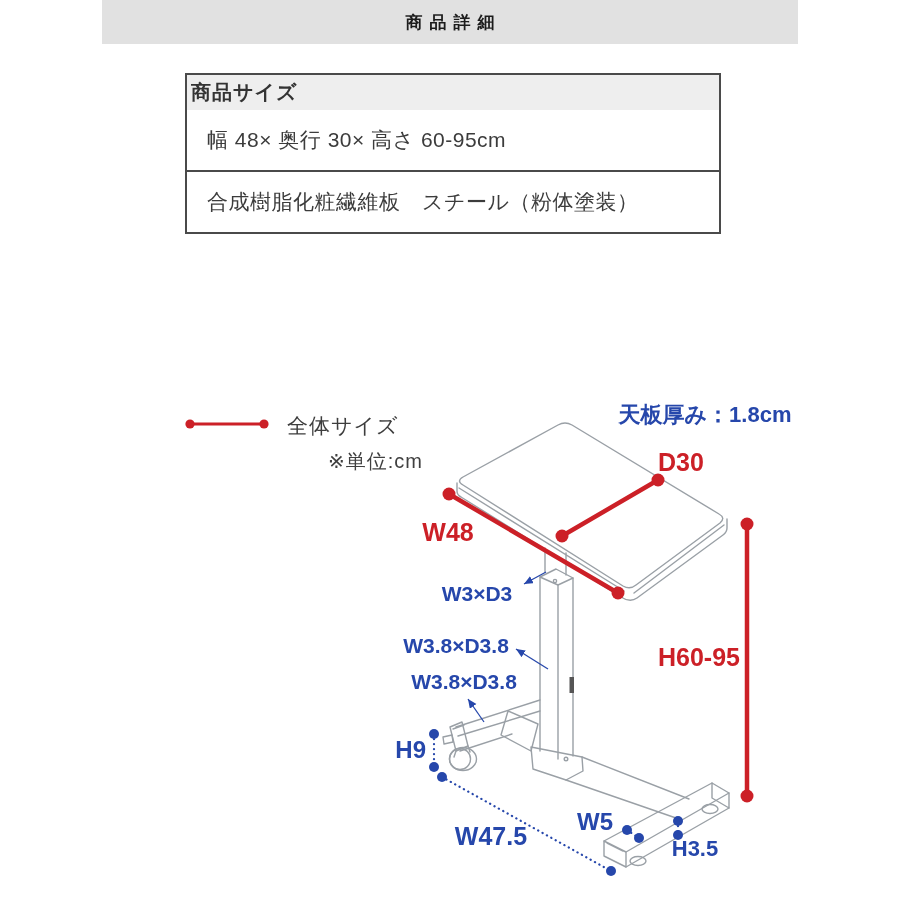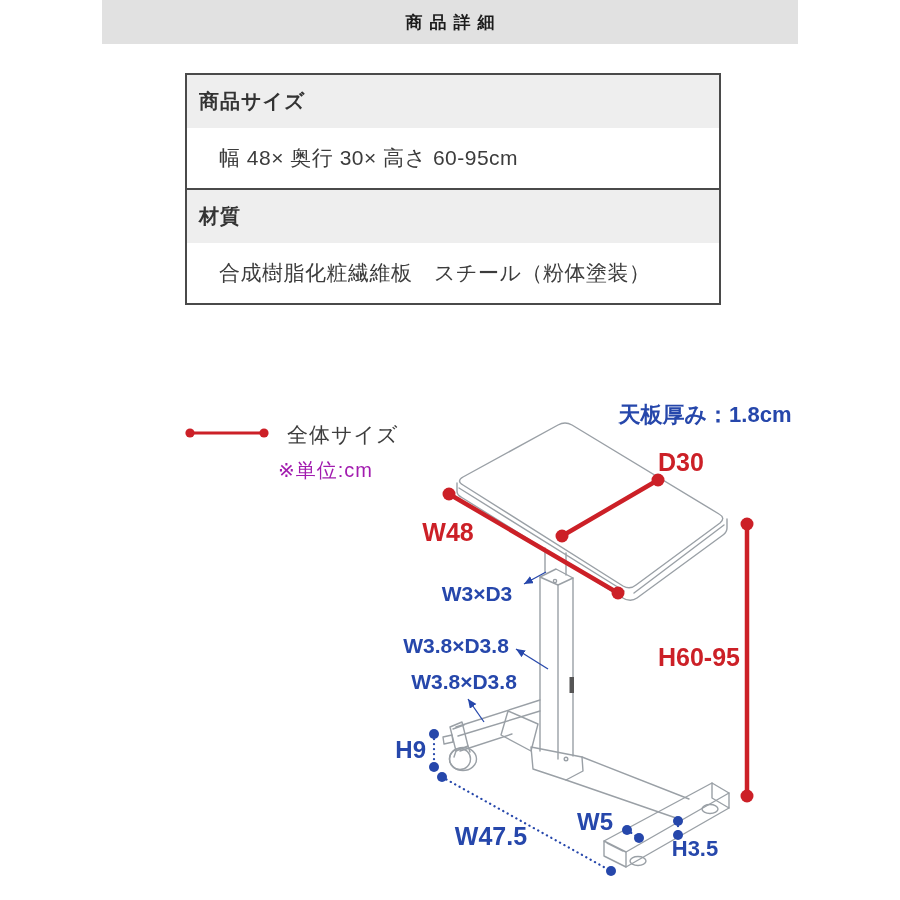--- a/index.html
+++ b/index.html
@@ -9,31 +9,31 @@
 
   
   .title-band{left:102px;top:0;width:696px;height:44px;background:#e1e1e1;
               display:flex;align-items:center;justify-content:center;}
   .title-band .title{font-size:17px;font-weight:700;color:#1c1c1c;
               letter-spacing:7px;padding-left:7px;}
 
   
   .spec-table{left:185px;top:73px;width:532px;border:2px solid #4a4a4a;background:#fff;}
   .spec-section + .spec-section{border-top:2px solid #4a4a4a;}
-  .spec-head{background:#eeeeee;height:53px;display:flex;align-items:center;
-             padding-left:12px;font-size:20px;font-weight:700;color:#333;letter-spacing:1px;}
+  .spec-head{background:#eeeeee;height:35px;display:flex;align-items:center;
+             padding-left:4px;font-size:20px;font-weight:700;color:#333;letter-spacing:1px;}
   .spec-value{background:#ffffff;height:60px;display:flex;align-items:center;
-             padding-left:32px;font-size:21px;color:#3c3c3c;letter-spacing:0.5px;}
+             padding-left:20px;font-size:21px;color:#3c3c3c;letter-spacing:0.5px;}
 
   
-  .legend{left:183px;top:420px;width:240px;}
+  .legend{left:183px;top:411px;width:240px;}
   .legend-row{display:flex;align-items:center;height:29px;}
   .legend-row .key{width:88px;margin-right:16px;flex:0 0 auto;}
   .legend-row .lbl{font-size:21px;color:#3d3d3d;letter-spacing:1px;}
-  .legend-note{margin-left:95px;margin-top:8px;font-size:20px;color:#a21caf;letter-spacing:1px;}
+  .legend-note{margin-left:95px;margin-top:8px;font-size:20px;color:#404040;letter-spacing:1px;text-align:right;}
 
   
   svg text{font-family:"Liberation Sans","DejaVu Sans",sans-serif;}
   .dim-red{fill:#cc2027;font-weight:700;}
   .dim-blue{fill:#2647ab;font-weight:700;}
   .draw{stroke:#9aa0a6;stroke-width:1.4;fill:none;stroke-linejoin:round;stroke-linecap:round;}
   .redline{stroke:#cc2027;stroke-width:4.5;stroke-linecap:round;}
   .reddot{fill:#cc2027;}
   .bluedot{fill:#2647ab;}
   .bluedotline{stroke:#2647ab;stroke-width:2.2;stroke-dasharray:0.2 4.8;stroke-linecap:round;fill:none;}
@@ -45,21 +45,20 @@
 <div class="abs title-band">
   <div class="title">商品詳細</div>
 </div>
 
 <div class="abs spec-table">
   <div class="spec-section">
     <div class="spec-head">商品サイズ</div>
     <div class="spec-value">幅 48× 奥行 30× 高さ 60-95cm</div>
   </div>
   <div class="spec-section">
-    <div class="spec-head">材質</div>
     <div class="spec-value">合成樹脂化粧繊維板　スチール（粉体塗装）</div>
   </div>
 </div>
 
 <div class="abs legend">
   <div class="legend-row">
     <span class="key">
       <svg width="88" height="14" viewBox="0 0 88 14">
         <line x1="7" y1="7" x2="81" y2="7" stroke="#cc2027" stroke-width="3.2"></line>
         <circle cx="7" cy="7" r="4.6" fill="#cc2027"></circle>

